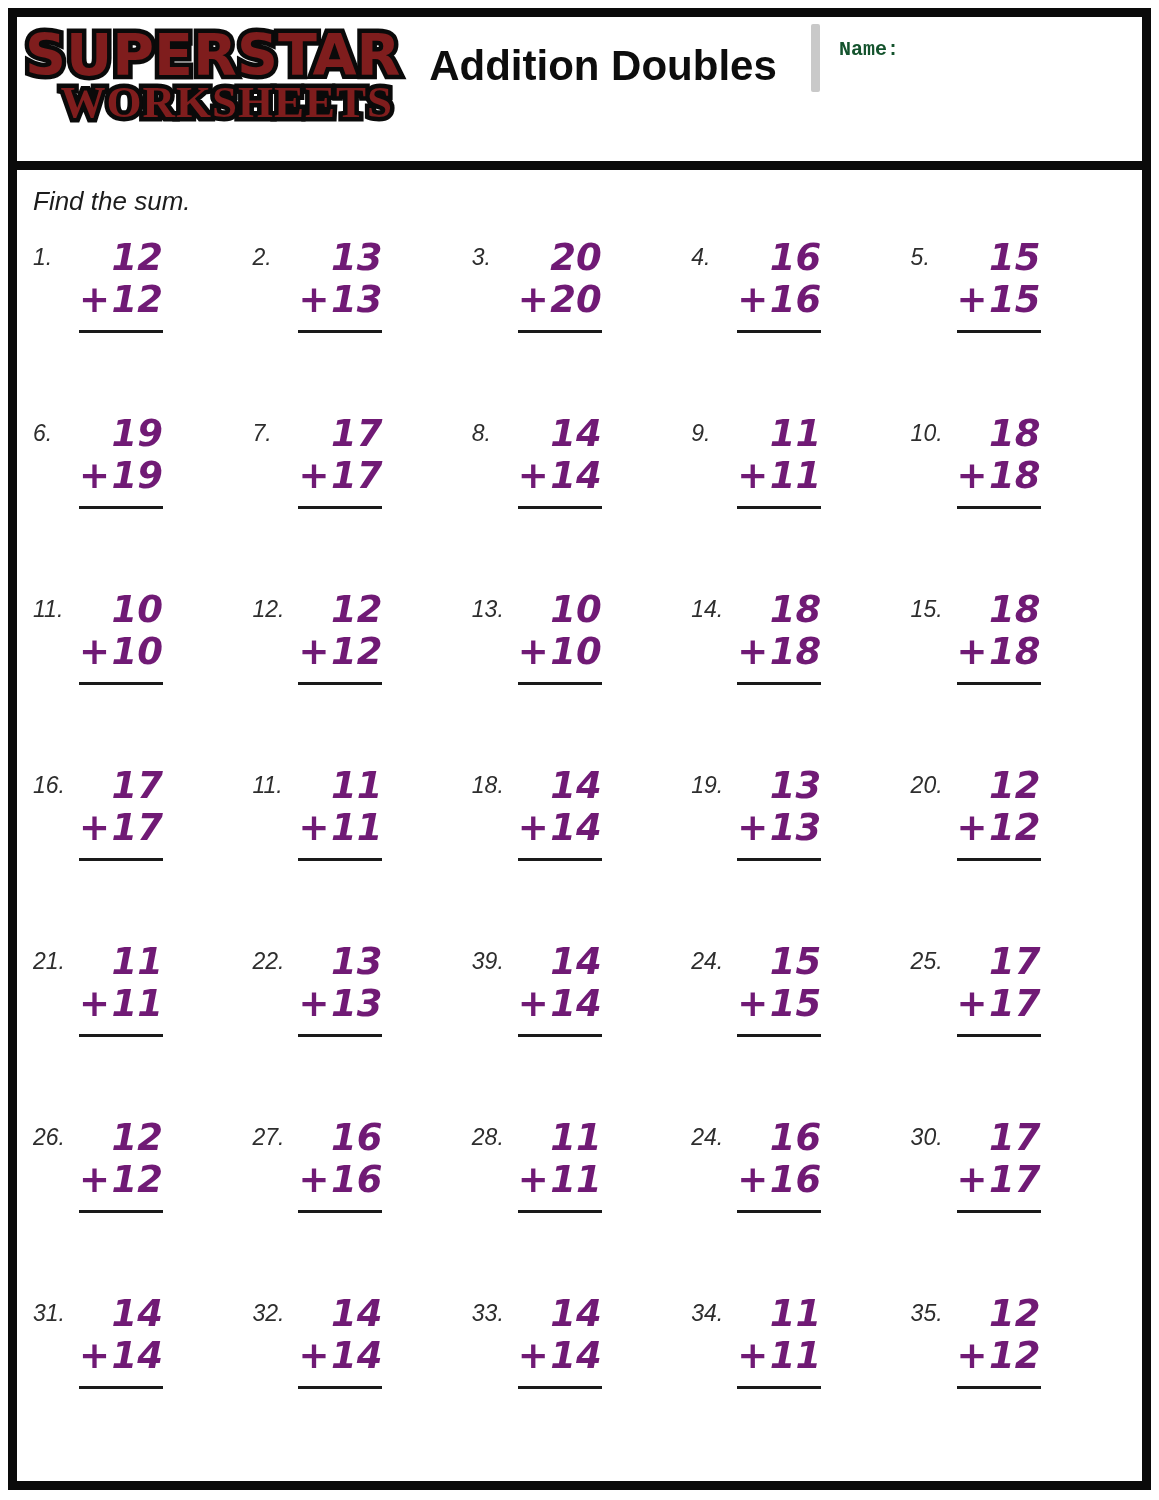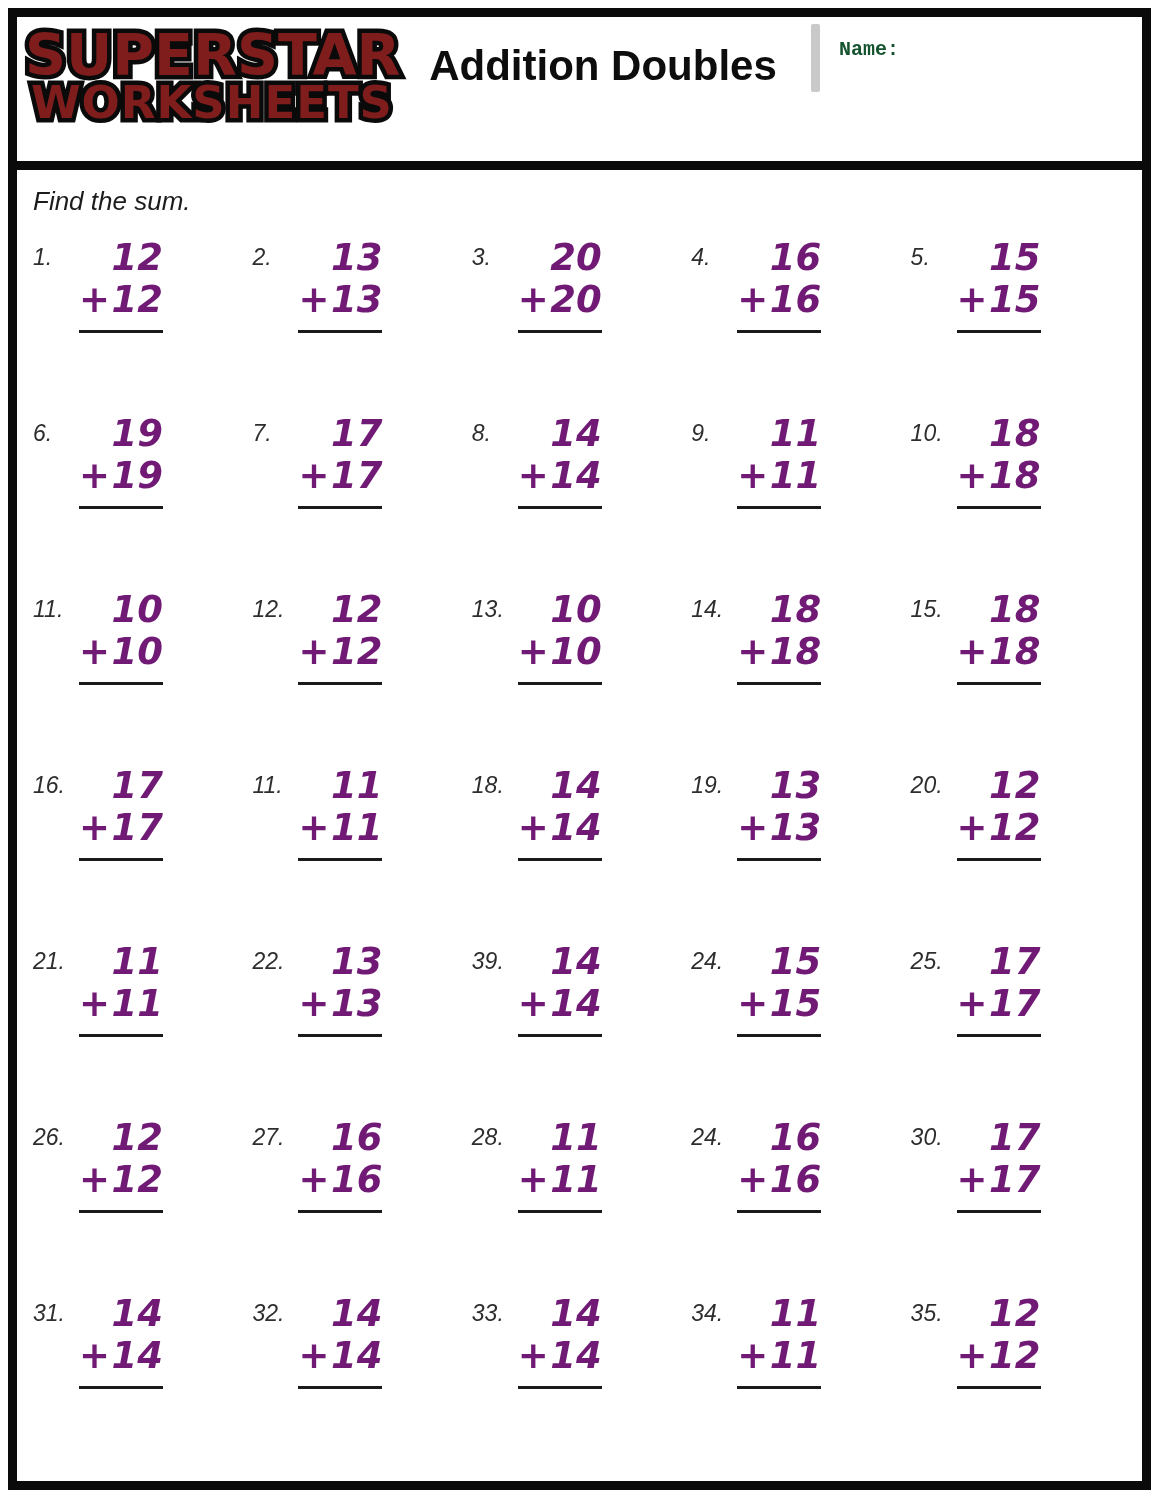--- a/index.html
+++ b/index.html
@@ -28,21 +28,21 @@
     text-align: right;
     font-family: "DejaVu Sans", sans-serif;
     font-weight: 800;
     color: #7f1d1d;
     -webkit-text-stroke: 9px #0a0a0a;
     paint-order: stroke fill;
     line-height: 1.0;
     user-select: none;
   }
   .logo .l1 { font-size: 57px; letter-spacing: 0px; display: block; }
-  .logo .l2 { font-size: 45px; letter-spacing: 1px; display: block; margin-top: -4px; }
+  .logo .l2 { font-size: 45px; letter-spacing: 1px; display: block; margin-top: -4px; font-family: Liberation Serif, serif; }
   .title {
     position: absolute; left: 376px; top: 24px; width: 420px;
     text-align: center;
     font-family: Liberation Sans, sans-serif;
     font-weight: 700;
     font-size: 42px;
     line-height: 1.18;
     color: #0d0d0d;
   }
   .name-divider {

